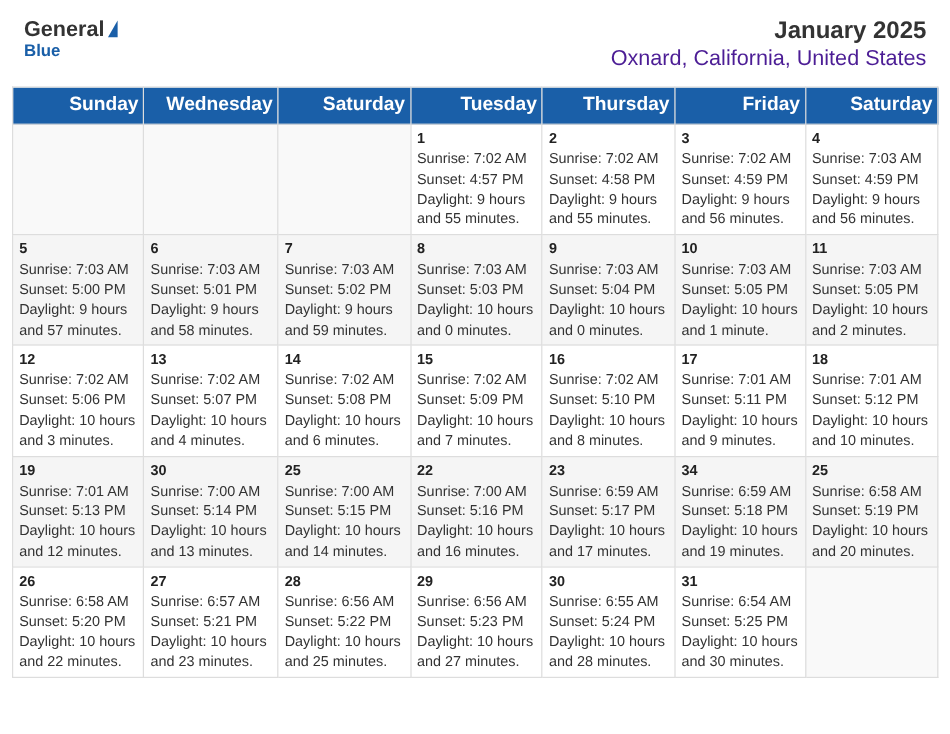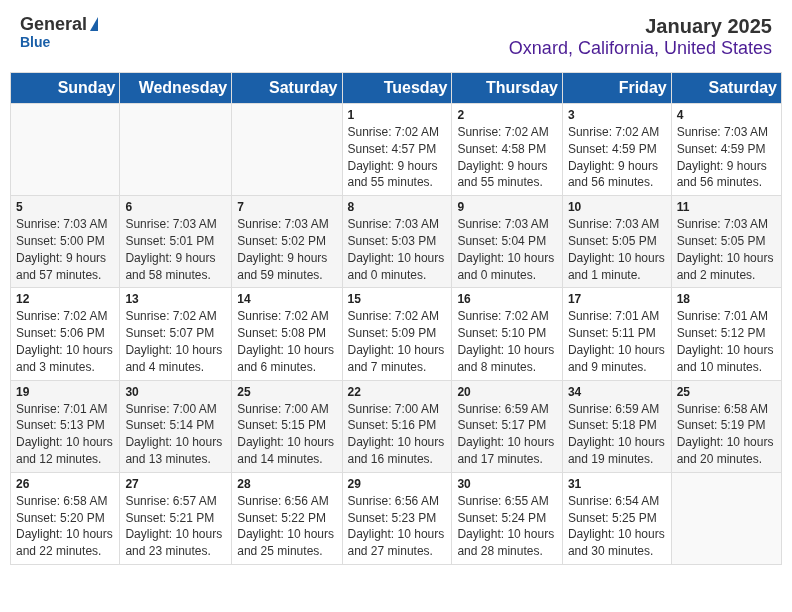--- a/index.html
+++ b/index.html
@@ -225,21 +225,21 @@
         </td>
         <td>
           <div class="day-number">25</div>
           <div class="day-info">Sunrise: 7:00 AM<br>Sunset: 5:15 PM<br>Daylight: 10 hours and 14 minutes.</div>
         </td>
         <td>
           <div class="day-number">22</div>
           <div class="day-info">Sunrise: 7:00 AM<br>Sunset: 5:16 PM<br>Daylight: 10 hours and 16 minutes.</div>
         </td>
         <td>
-          <div class="day-number">20</div>
+          <div class="day-number">23</div>
           <div class="day-info">Sunrise: 6:59 AM<br>Sunset: 5:17 PM<br>Daylight: 10 hours and 17 minutes.</div>
         </td>
         <td>
           <div class="day-number">34</div>
           <div class="day-info">Sunrise: 6:59 AM<br>Sunset: 5:18 PM<br>Daylight: 10 hours and 19 minutes.</div>
         </td>
         <td>
           <div class="day-number">25</div>
           <div class="day-info">Sunrise: 6:58 AM<br>Sunset: 5:19 PM<br>Daylight: 10 hours and 20 minutes.</div>
         </td>

